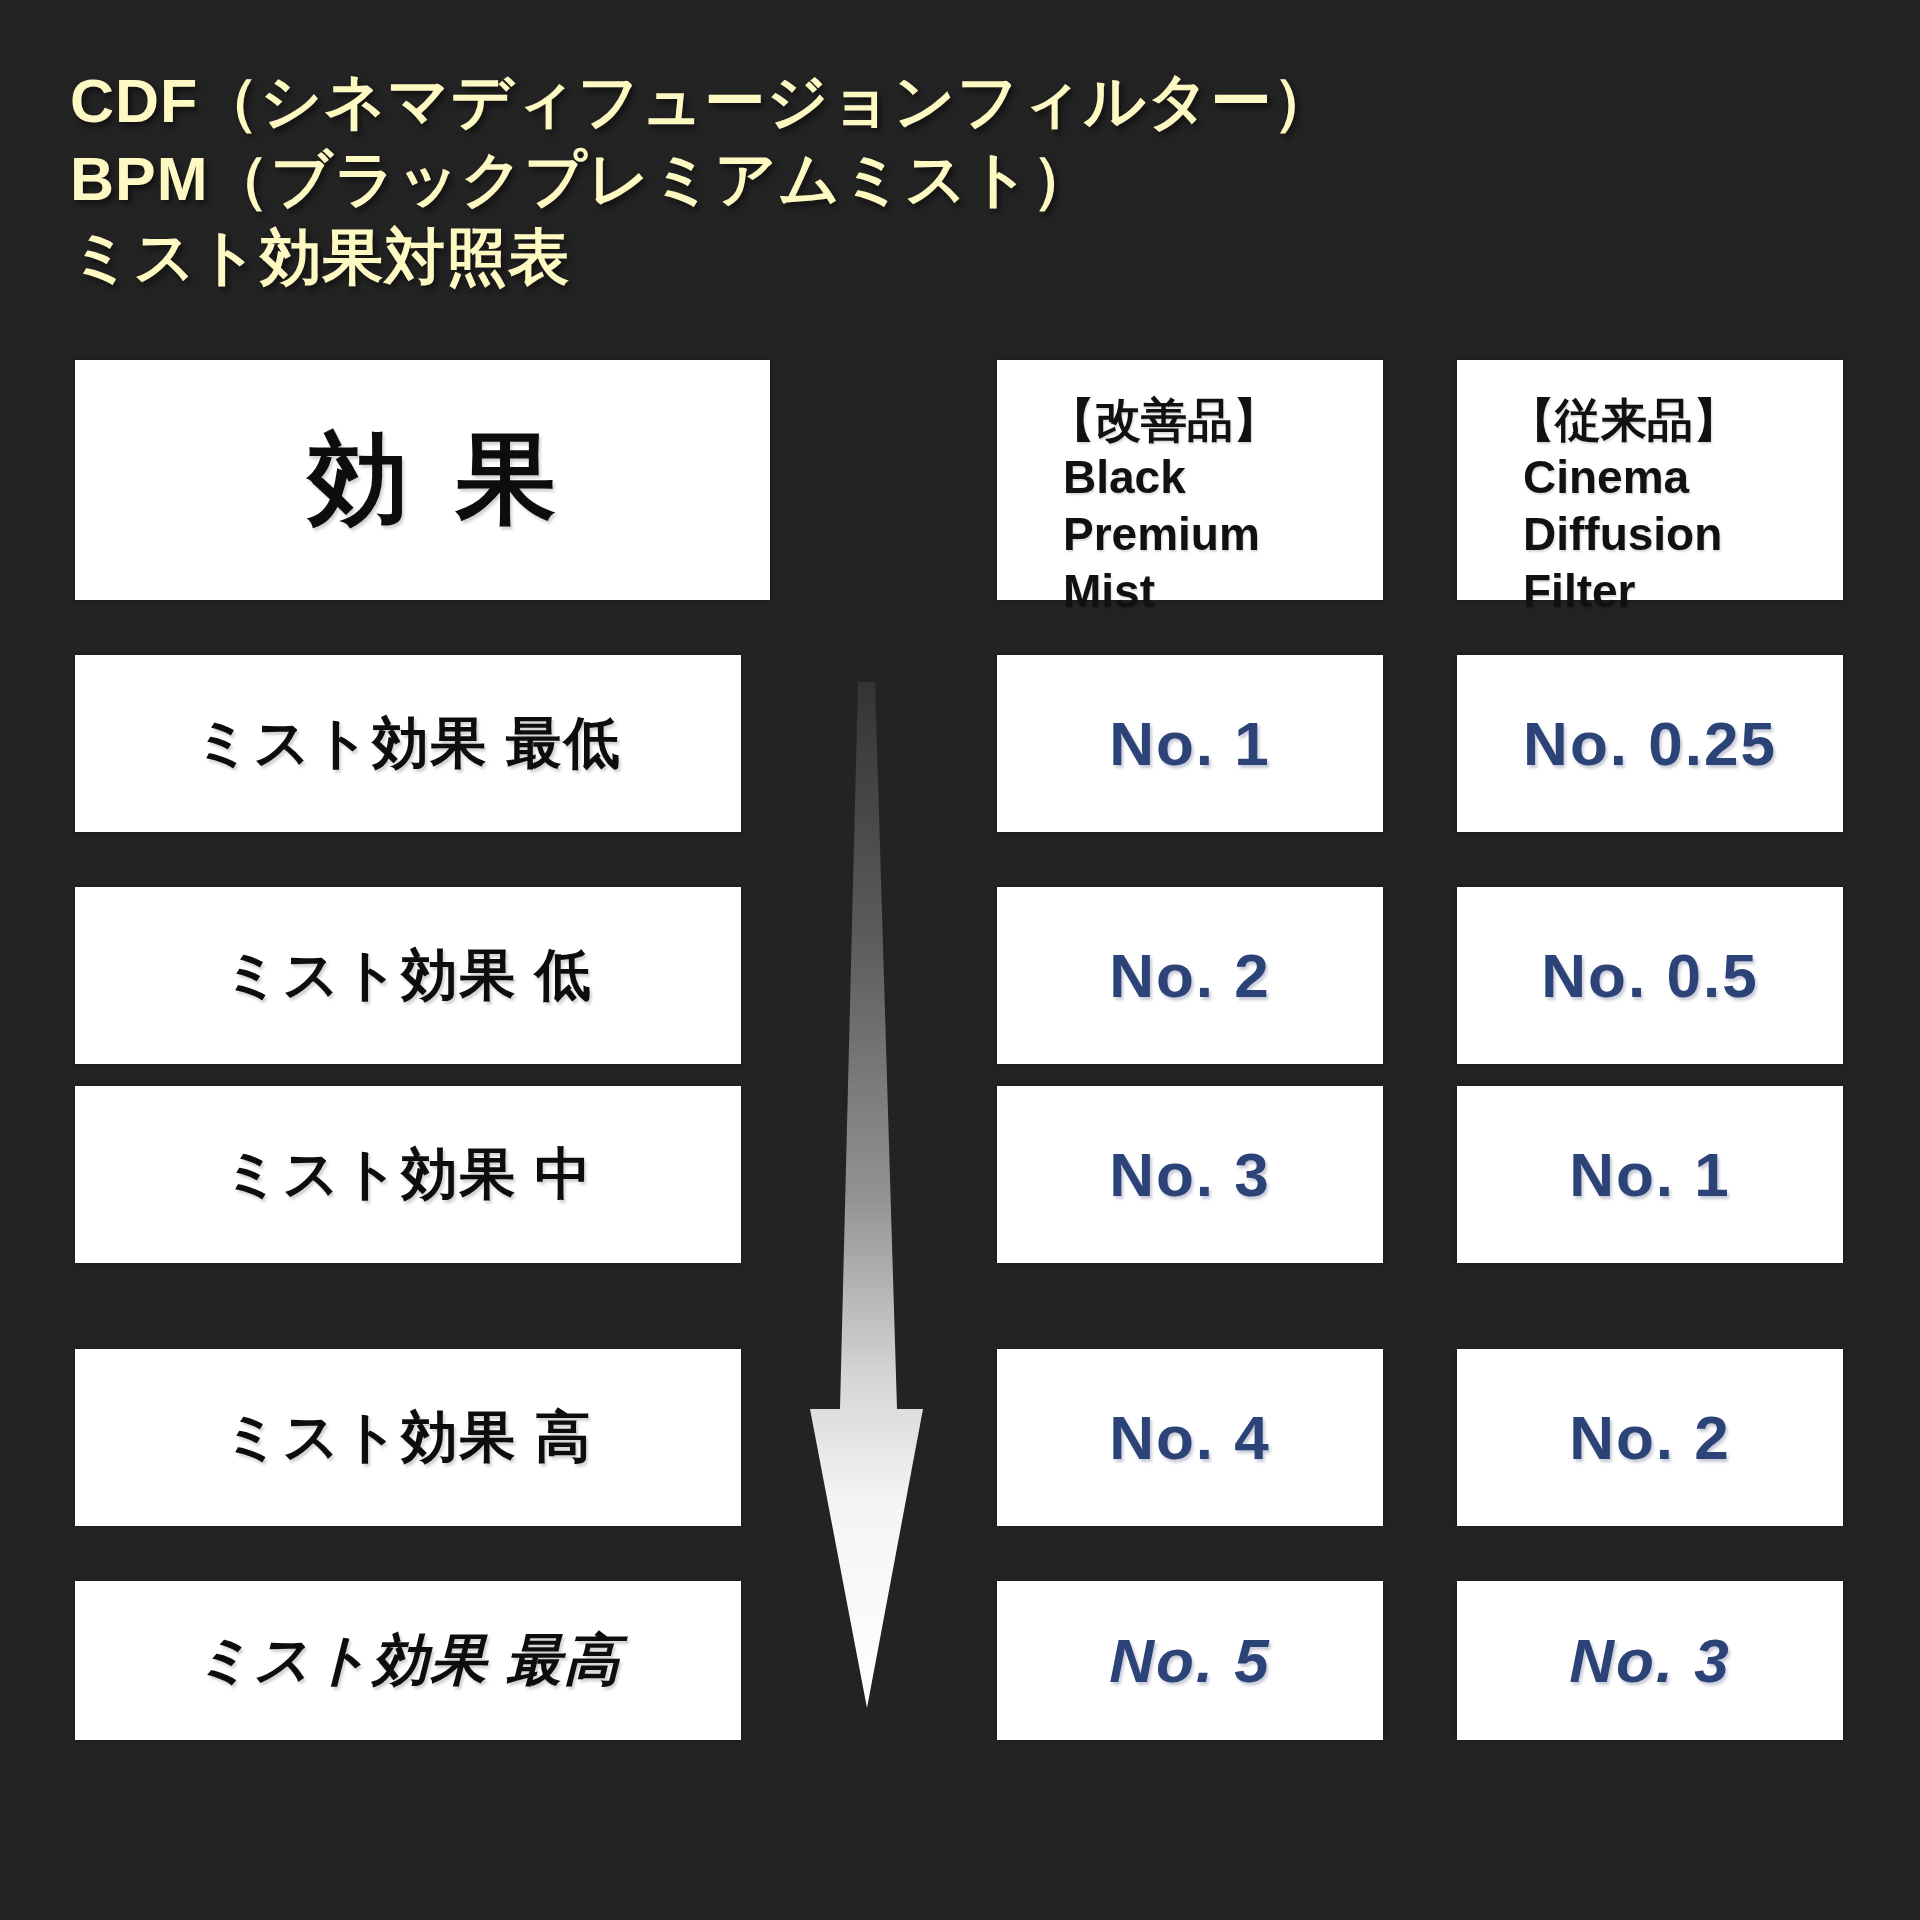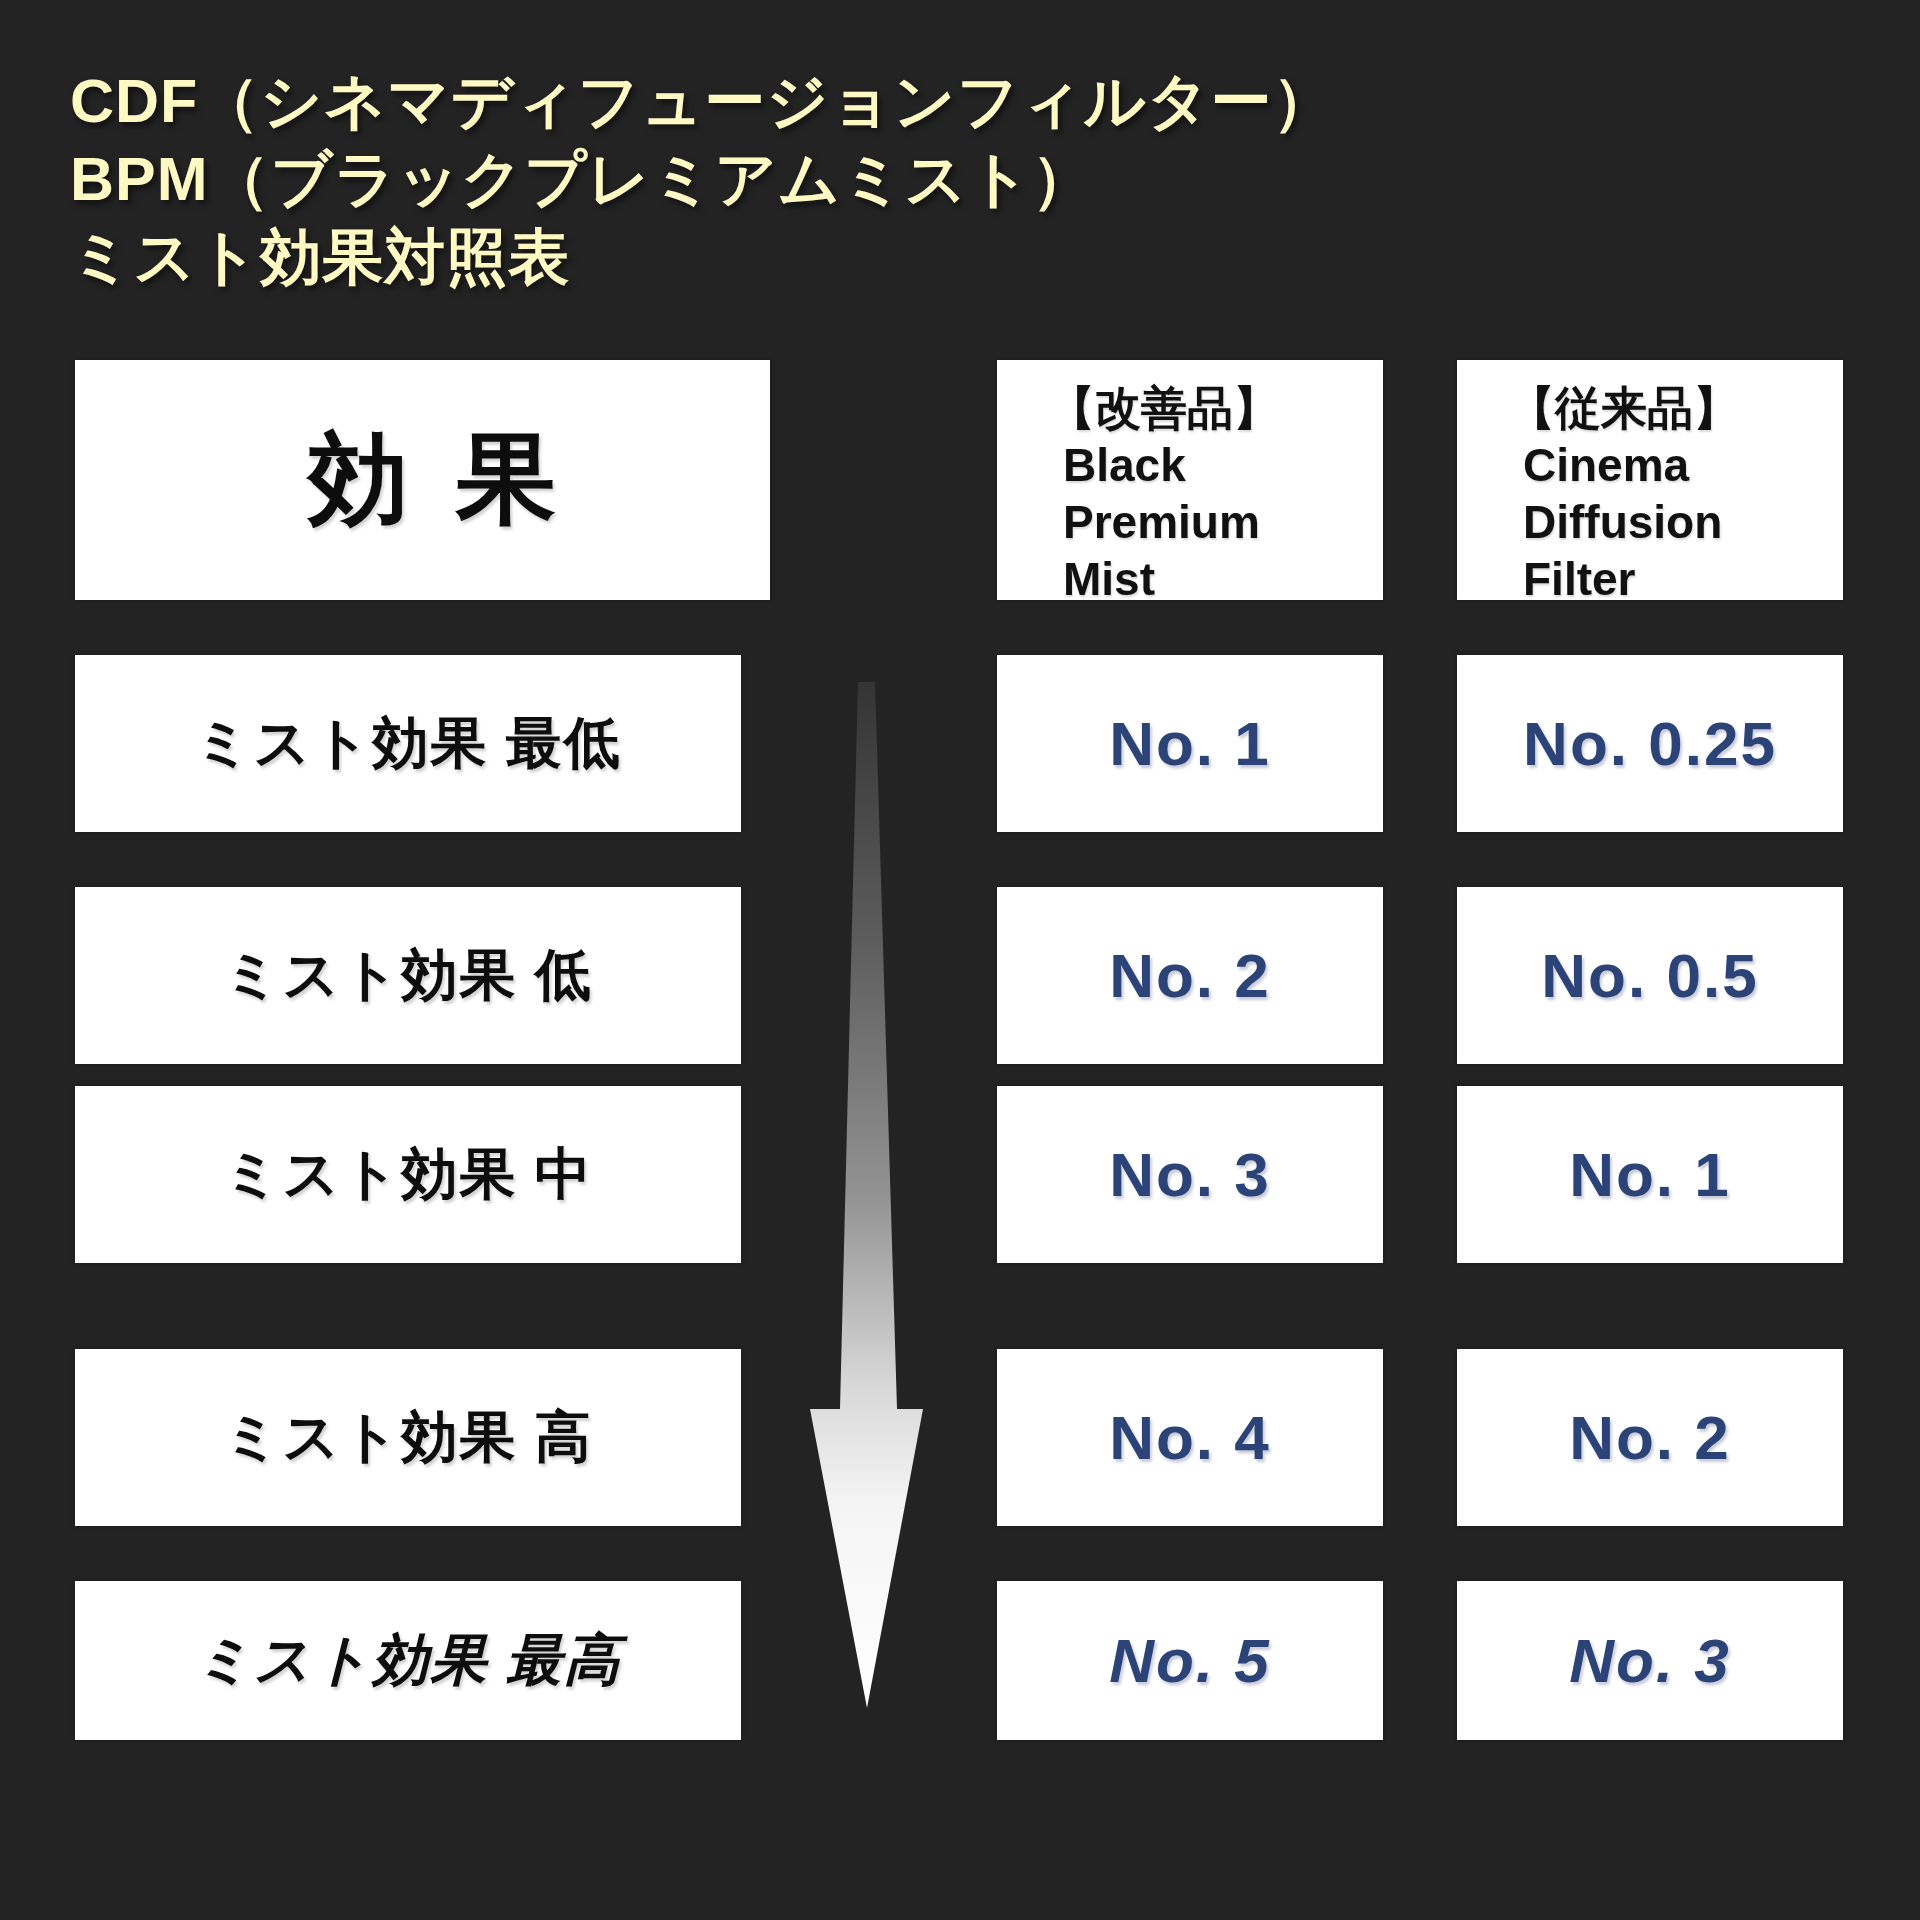--- a/index.html
+++ b/index.html
@@ -63,21 +63,21 @@
     font-weight: 900;
     color: #0d0d0d;
     letter-spacing: 2px;
     text-shadow: 2px 3px 3px rgba(0,0,0,0.18);
     white-space: nowrap;
   }
   .col-header {
     align-items: flex-start;
     justify-content: flex-start;
     flex-direction: column;
-    padding: 20px 0 0 66px;
+    padding: 32px 0 0 66px;
     box-sizing: border-box;
     font-size: 46px;
     line-height: 57px;
     font-weight: 800;
     color: #111111;
     text-shadow: 1px 2px 2px rgba(0,0,0,0.15);
   }
   .col-header .tag { margin-left: -14px; }
   .value-cell {
     font-size: 62px;

